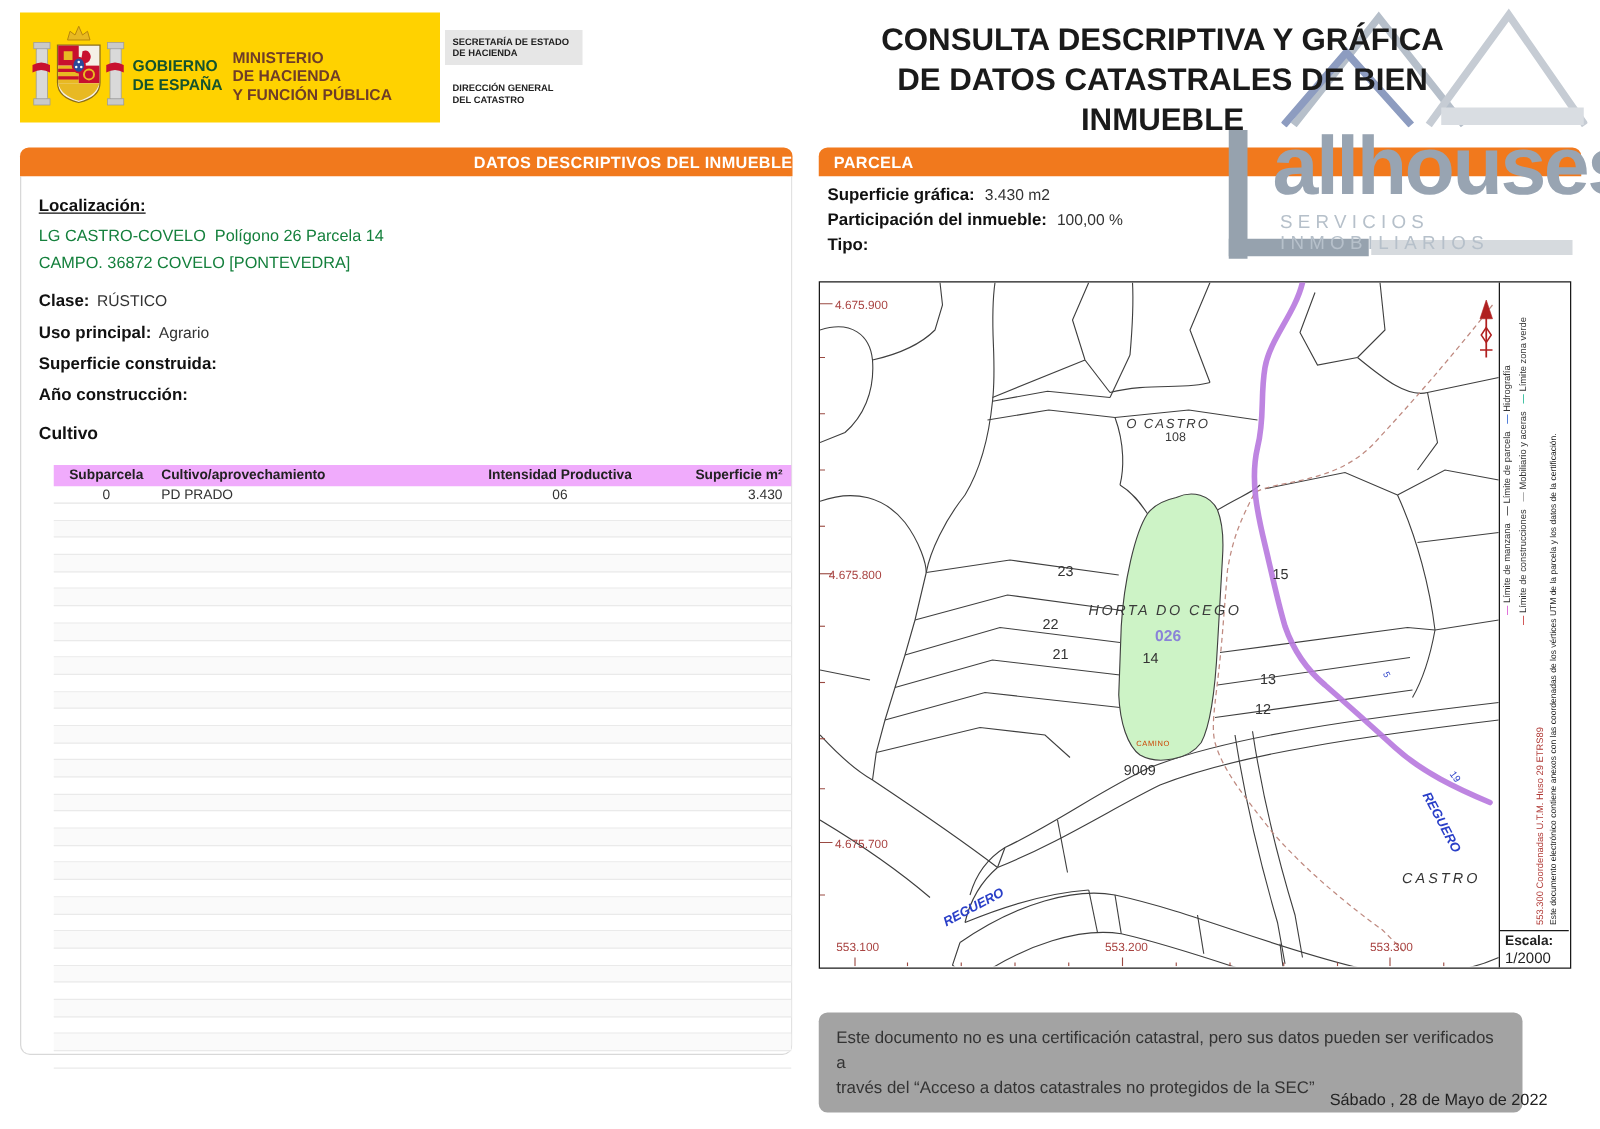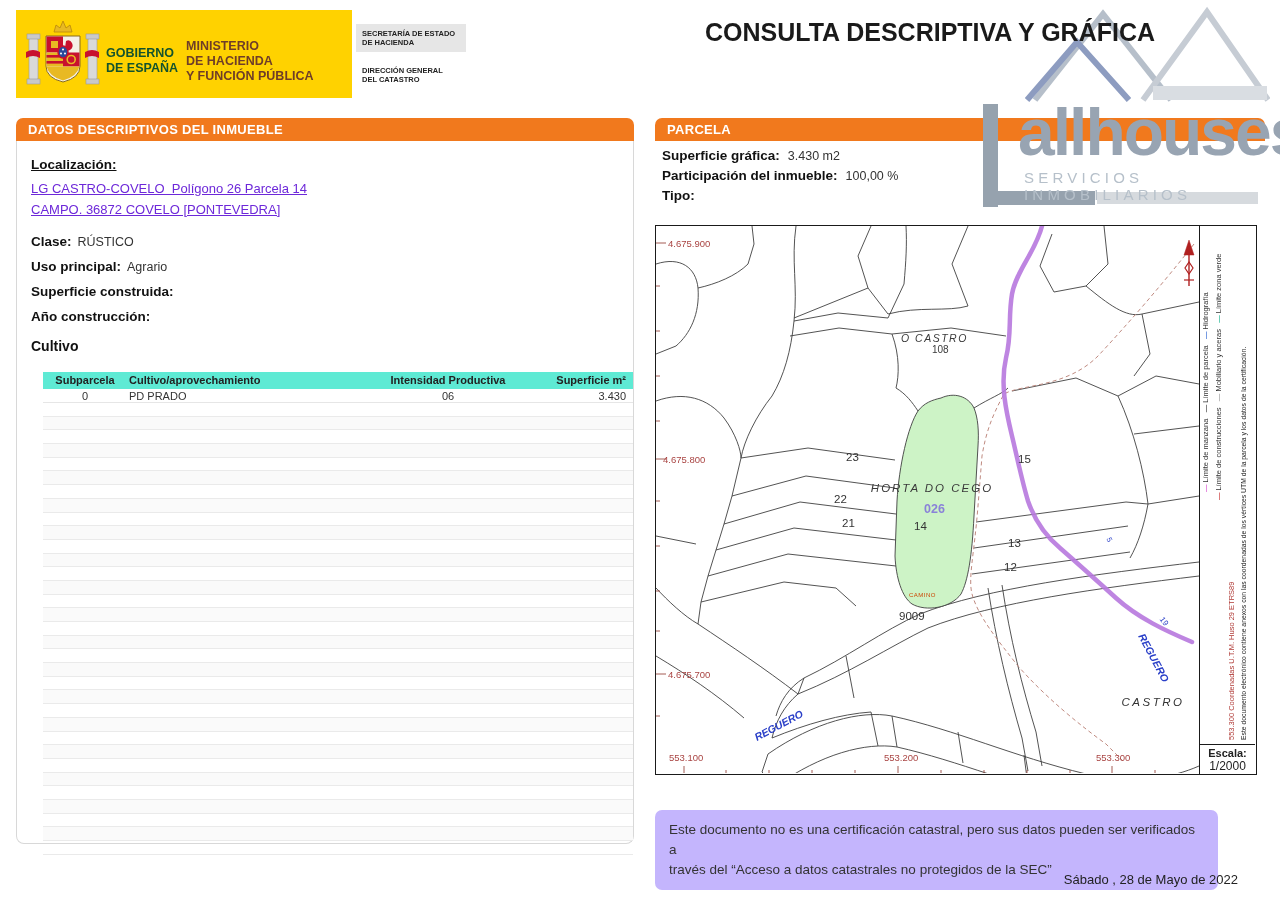--- a/index.html
+++ b/index.html
@@ -34,68 +34,68 @@
   .logo-tagline { position:absolute; left:1024px; top:169px; font-size:15px; letter-spacing:4.2px;
                   color:#b6c0ca; z-index:4; }
   .logo-l-vert { position:absolute; left:983px; top:104px; width:15px; height:103px; background:#96a2ae; z-index:4; }
   .logo-l-horiz{ position:absolute; left:983px; top:191px; width:112px; height:14px; background:#96a2ae; z-index:4; }
   .logo-bar { position:absolute; left:1097px; top:192px; width:161px; height:12px; background:#d6dade; z-index:4; }
 
   
   .panel-header { position:absolute; height:23px; background:#f1791d; color:#fff;
                   font-size:13px; line-height:23px; padding-left:12px; letter-spacing:.3px;
                   border-radius:7px 7px 0 0; font-weight:600; z-index:3; }
-  .ph-left { left:16px; top:118px; width:618px; }
+  .ph-left { left:16px; top:118px; width:618px;text-align:right; }
   .ph-right { left:655px; top:118px; width:610px; }
   .ph-em { font-weight:900; }
 
   .left-panel-body { position:absolute; left:16px; top:141px; width:618px; height:703px;
                      border:1px solid #d8d8d8; border-top:none; border-radius:0 0 8px 8px;
                      background:#fff; padding:0 0 0 14px; }
   .lbl { font-weight:bold; font-size:13.5px; color:#111; }
   .val { font-size:12.5px; color:#333; font-weight:normal; }
-  .addr { font-size:13px; color:#6d28d9; white-space:pre-wrap;text-decoration:underline; }
+  .addr { font-size:13px; color:#15803d; white-space:pre-wrap; }
   .row-loc { margin-top:16px;text-decoration:underline; }
   .row-a1 { margin-top:9px; } .row-a2 { margin-top:6px; }
   .row-clase { margin-top:15px; } .row-uso,.row-sup,.row-anio { margin-top:7px; }
   .row-cultivo { margin-top:13px; font-size:14px; }
   .lrow .val { margin-left:6px; }
 
   .cultivo-table { margin:6px 12px 0 12px; width:590px; font-size:11px; }
   .trow { display:grid; grid-template-columns:84px 1fr 170px 100px; }
-  .trow.head { background:#5eead4; font-weight:bold; height:17px; line-height:17px;margin-top:18px; }
+  .trow.head { background:#f0abfc; font-weight:bold; height:17px; line-height:17px;margin-top:18px; }
   .trow.data { height:14px; line-height:14px; color:#333; border-bottom:1px solid #e6e6e6; }
   .trow.empty { height:13.7px; border-bottom:1px solid #eaeaea; }
   .trow.empty.alt { background:#fafafa; }
   .tcell.c0 { text-align:center; } .tcell.c1 { text-align:left; padding-left:2px; }
   .tcell.c2 { text-align:center; } .tcell.c3 { text-align:right; padding-right:7px; }
 
   .parcel-info { position:absolute; left:662px; z-index:3; display:flex; gap:8px; align-items:baseline; }
   .pi-1 { top:148px; } .pi-2 { top:168px; } .pi-3 { top:188px; }
 
   
   .map-box { position:absolute; left:655px; top:225px; width:602px; height:550px;
              border:1.5px solid #1a1a1a; background:#fff; display:flex; }
   .map-draw { width:543px; height:547px; position:relative; }
   .legend-strip { width:56px; border-left:1.5px solid #1a1a1a; position:relative; }
   .legend-area { position:absolute; left:0; top:0; right:0; bottom:30px; overflow:hidden; }
   .escala-box { position:absolute; left:0; bottom:0; right:0; height:30px;
-                border-top:1.5px solid #1a1a1a; padding:2px 4px;text-align:center; }
+                border-top:1.5px solid #1a1a1a; padding:2px 4px; }
   .escala-label { font-size:11px; font-weight:bold; }
   .escala-value { font-size:12px; }
   .vtext { position:absolute; writing-mode:vertical-rl; transform:rotate(180deg);
            white-space:nowrap; line-height:1; }
   .leg-line1 { left:2px;  top:4px; height:262px; font-size:7.5px; color:#333; }
   .leg-line2 { left:15px; top:2px; height:272px; font-size:7.5px; color:#333; }
   .leg-coords { left:28px; bottom:4px; height:252px; font-size:7.5px; color:#b03a36; }
   .leg-cert { left:41px; bottom:4px; height:512px; font-size:6.8px; color:#222; }
   .leg-dash { font-weight:bold; }
 
   
-  .disclaimer { position:absolute; left:655px; top:810px; width:563px; background:#c4b5fd;
+  .disclaimer { position:absolute; left:655px; top:810px; width:563px; background:#a3a3a3;
                 border-radius:7px; padding:10px 14px; font-size:13.5px; color:#333; line-height:20px; }
   .doc-date { position:absolute; right:42px; top:872px; font-size:13px; color:#222; }
 </style>
 </head>
 <body>
 
 <div class="page">
 
   <div class="gov-banner">
     <svg class="coat" width="78" height="74" viewBox="0 0 78 74">
@@ -143,20 +143,21 @@
 
   <svg class="mountains" width="245" height="100" viewBox="0 0 245 100">
     <path d="M10,98 L78,12 L146,98" fill="none" stroke="#b6bfca" stroke-width="6"></path>
     <path d="M2,98 L52,40 L104,98" fill="none" stroke="#8d9cc0" stroke-width="6"></path>
     <path d="M118,98 L182,10 L243,98" fill="none" stroke="#c6ccd4" stroke-width="6"></path>
     <rect x="128" y="84" width="114" height="14" fill="#d9dde2"></rect>
   </svg>
 
   <div class="doc-title">
     <div>CONSULTA DESCRIPTIVA Y GRÁFICA</div>
+    <div>DE DATOS CATASTRALES DE BIEN INMUEBLE</div>
   </div>
 
   <div class="panel-header ph-left"><span>DATOS DESCRIPTIVOS DEL </span><span class="ph-em">INMUEBLE</span></div>
   <div class="panel-header ph-right">PARCELA</div>
 
   <div class="logo-l-vert"></div>
   <div class="logo-l-horiz"></div>
   <div class="logo-bar"></div>
   <div class="logo-word">allhouses</div>
   <div class="logo-tagline">SERVICIOS INMOBILIARIOS</div>

